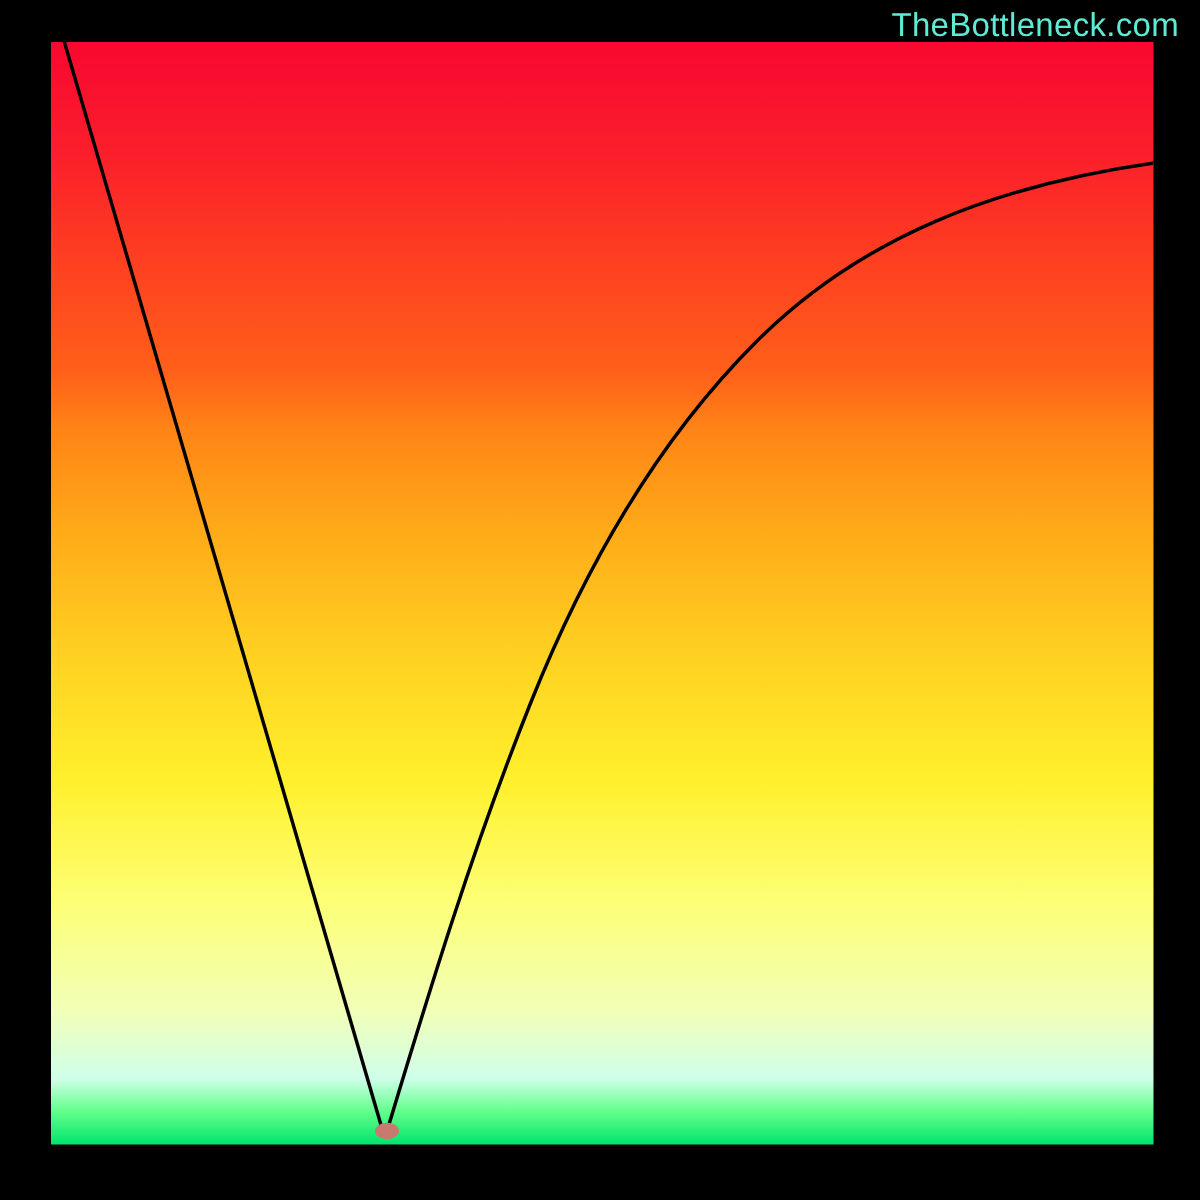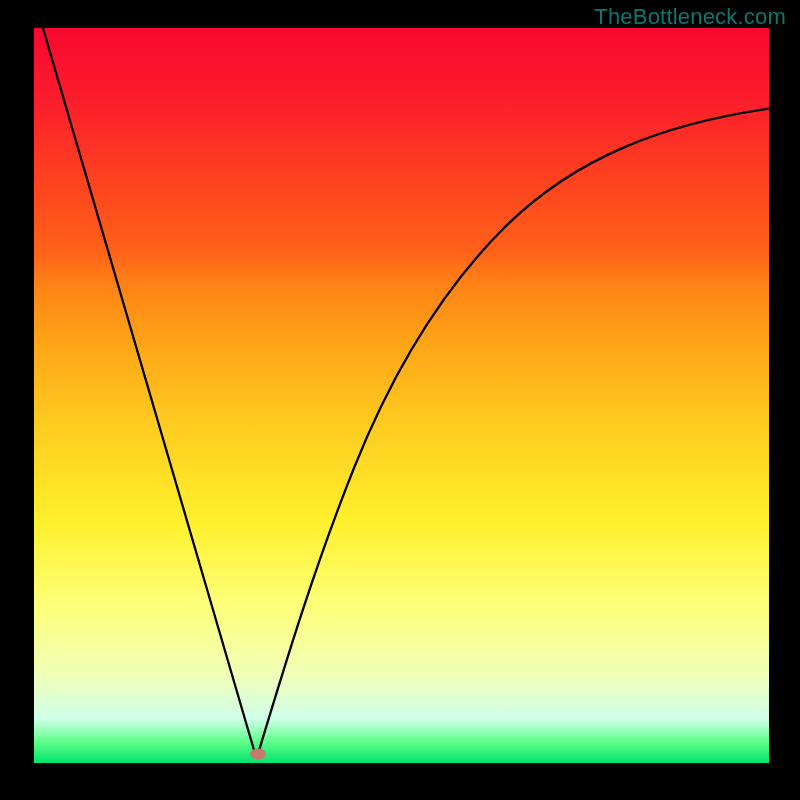--- a/index.html
+++ b/index.html
@@ -14,21 +14,21 @@
   .frame {
     position: relative;
     width: 800px;
     height: 800px;
     background: #000;
   }
   .watermark {
     position: absolute;
     top: 4px;
     right: 14px;
-    color: #0f766e;
+    color: #5eead4;
     font-size: 22px;
     font-weight: 500;
     letter-spacing: 0.2px;
     z-index: 10;
   }
   .plot-area {
     position: absolute;
     left: 34px;
     top: 28px;
     width: 735px;

